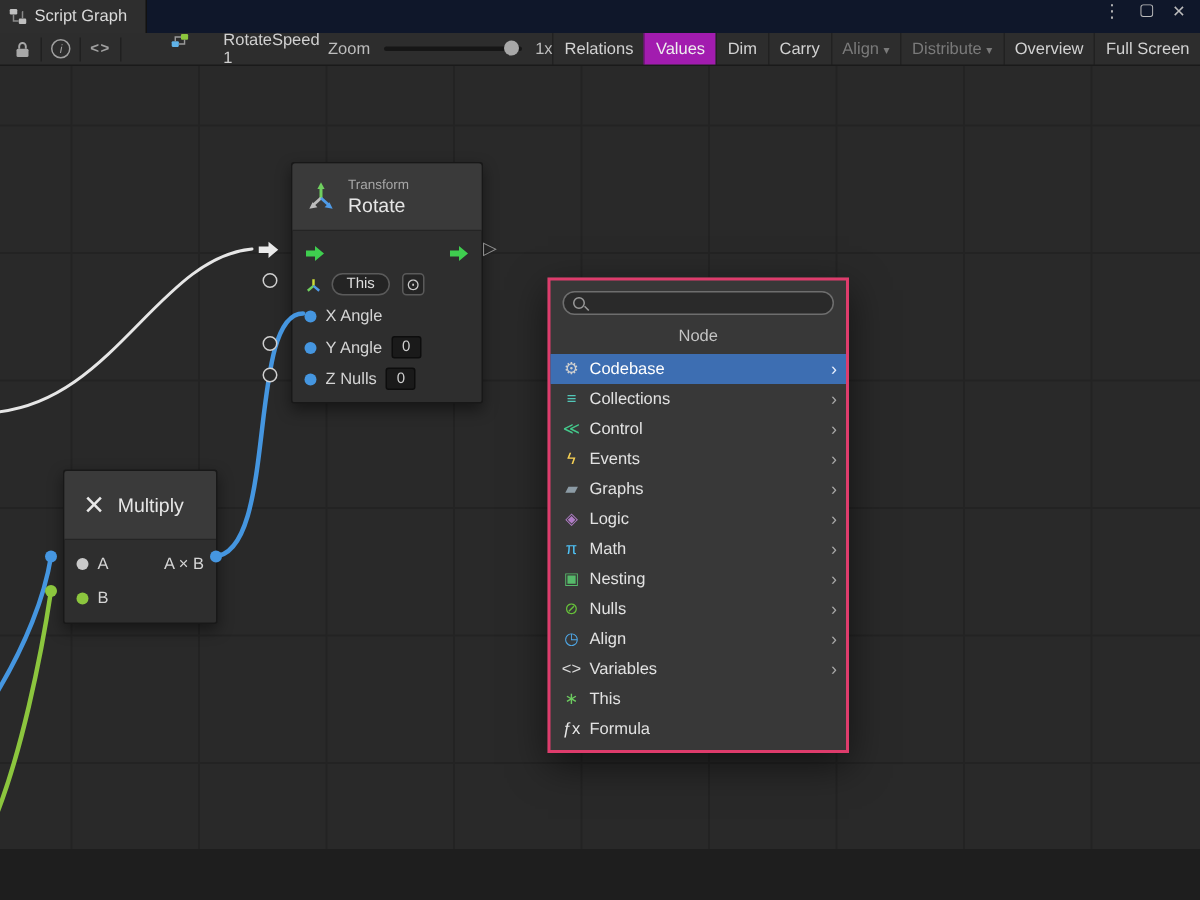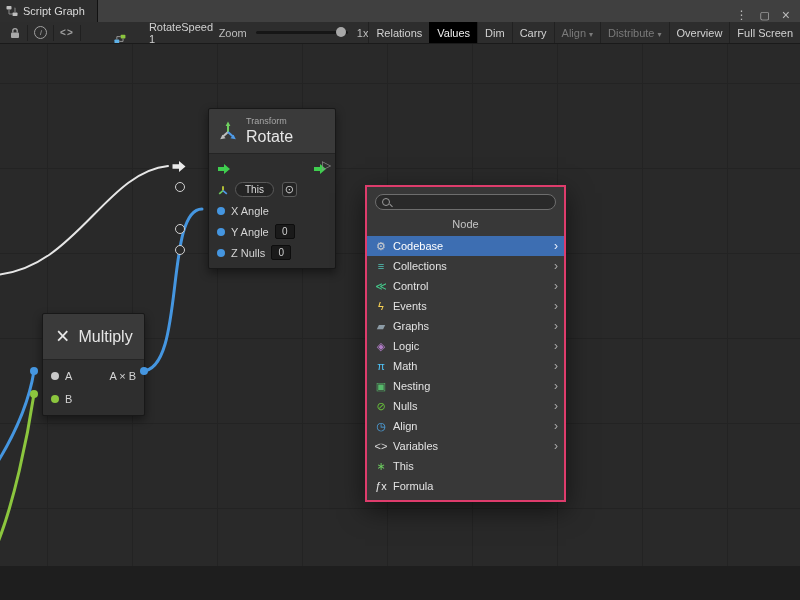--- a/index.html
+++ b/index.html
@@ -1,43 +1,43 @@
 <!DOCTYPE html>
 <html style="--accent-border: #de3c6c; --selection-blue: #3d6eb2; --canvas-bg: #292929; --grid-line: #232323; --wire-white: #e6e6e6; --wire-blue: #4596e0; --wire-green: #8cc63e; --port-blue: #4596e0; --port-green: #8cc63e; --flow-green: #3fce4f;"><head>
 <meta charset="utf-8">
 <style>
   html,body{margin:0;padding:0}
   body{width:800px;height:600px;overflow:hidden;background:#292929;
        font-family:"Liberation Sans",sans-serif;color:#d4d4d4;-webkit-font-smoothing:antialiased}
   .screen{position:relative;width:800px;height:600px}
 
   
-  .tabbar{height:22px;background:#404040;display:flex;align-items:flex-end}
+  .tabbar{height:22px;background:#0f172a;display:flex;align-items:flex-start}
   .tab{height:22px;background:#2e2e2e;display:flex;align-items:center;gap:5px;
        padding:0 12px 0 6px;font-size:11px;color:#dadada;border-right:1px solid #111;box-sizing:border-box}
   .winbtns{margin-left:auto;display:flex;align-items:center;gap:12px;padding-right:10px;
            color:#bcbcbc;font-size:12px}
   .winbtns span{cursor:default;line-height:1}
 
   
   .toolbar{height:22px;background:#2d2d2d;border-bottom:1px solid #1a1a1a;display:flex;
            align-items:center;font-size:11px;color:#c8c8c8;padding-left:5px;overflow:hidden;box-sizing:border-box}
   .tool-icon{display:flex;align-items:center;justify-content:center;width:20px;height:22px}
   .sep{width:1px;height:16px;background:#202020;margin:0 3px}
   .info-circle{width:11px;height:11px;border:1px solid #a0a0a0;border-radius:50%;font-size:8px;
                color:#a0a0a0;display:flex;align-items:center;justify-content:center;font-style:italic}
   .code-glyph{color:#a0a0a0;font-size:10px;font-weight:bold;letter-spacing:1px}
-  .crumb{display:flex;align-items:flex-end;gap:23px;margin-left:30px;color:#d0d0d0}
+  .crumb{display:flex;align-items:flex-start;gap:23px;margin-left:30px;color:#d0d0d0}
   .zoomwrap{display:flex;align-items:center;color:#bdbdbd}
   .ztrack{width:92px;height:3px;background:#161616;border-radius:2px;position:relative;margin:0 9px}
   .zknob{position:absolute;right:2px;top:-4px;width:10px;height:10px;border-radius:50%;background:#a8a8a8}
   .tbtns{margin-left:auto;display:flex;height:22px}
   .tbtn{padding:0 7px;line-height:22px;color:#d2d2d2;border-left:1px solid rgba(0,0,0,.25);
         white-space:nowrap;cursor:default}
-  .tbtn.active{background:#000000;color:#eee}
+  .tbtn.active{background:#a21caf;color:#eee}
   .tbtn.disabled{color:#7a7a7a}
   .tbtn .dd{font-size:8px;margin-left:3px}
 
   
   .canvas{position:absolute;top:44px;left:0;width:800px;height:556px;overflow:hidden;
     background-color:var(--canvas-bg,#292929);
     background-image:linear-gradient(to right,var(--grid-line,#232323) 1px,transparent 1px),
                      linear-gradient(to bottom,var(--grid-line,#232323) 1px,transparent 1px);
     background-size:85px 85px;background-position:47px 39px}
   .strip{position:absolute;left:0;top:522px;width:800px;height:34px;background:#1e1e1e;z-index:1}
@@ -46,25 +46,25 @@
   .w-blue{stroke:var(--wire-blue,#4596e0);stroke-width:3;fill:none;stroke-linecap:round}
   .w-green{stroke:var(--wire-green,#8cc63e);stroke-width:3;fill:none;stroke-linecap:round}
   .ep-blue{fill:var(--wire-blue,#4596e0)}
   .ep-green{fill:var(--wire-green,#8cc63e)}
 
   
   .node{position:absolute;background:#2e2e2e;border:1px solid #181818;border-radius:2px;
         box-shadow:0 4px 10px rgba(0,0,0,.45);z-index:3;box-sizing:border-box}
   .node-header{background:#3a3a3a;border-bottom:1px solid #242424;display:flex;align-items:center;
                border-radius:2px 2px 0 0}
-  .t-node{left:208px;top:64px;width:128px}
+  .t-node{left:194px;top:64px;width:128px}
   .t-node .node-header{height:44px;gap:7px;padding-left:8px}
   .titles{display:flex;flex-direction:column;line-height:1.2}
   .cat{font-size:9px;color:#a6a6a6}
-  .ttl{font-size:16px;color:#e6e6e6}
+  .ttl{font-size:13px;color:#e6e6e6}
   .node-body{padding:4px 0 5px}
   .row{height:21px;display:flex;align-items:center;padding:0 8px;gap:6px;font-size:11px;color:#d4d4d4}
   .dot{width:8px;height:8px;border-radius:50%;flex:0 0 auto}
   .dot.blue{background:var(--port-blue,#4596e0)}
   .dot.green{background:var(--port-green,#8cc63e)}
   .dot.light{background:#c9c9c9}
   .arrow-r{margin-left:auto}
   .pill{height:15px;background:#242424;border:1px solid #5a5a5a;border-radius:8px;display:flex;
         align-items:center;padding:0 9px;font-size:10px;color:#ddd;box-sizing:border-box}
   .target{width:15px;height:15px;background:#242424;border:1px solid #5a5a5a;border-radius:3px;

